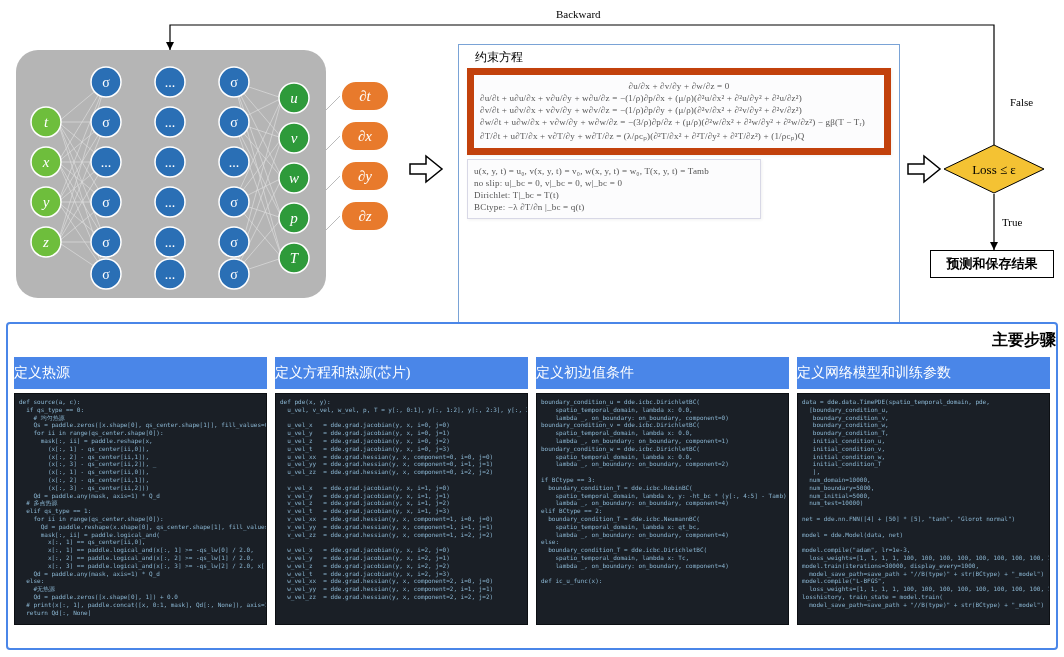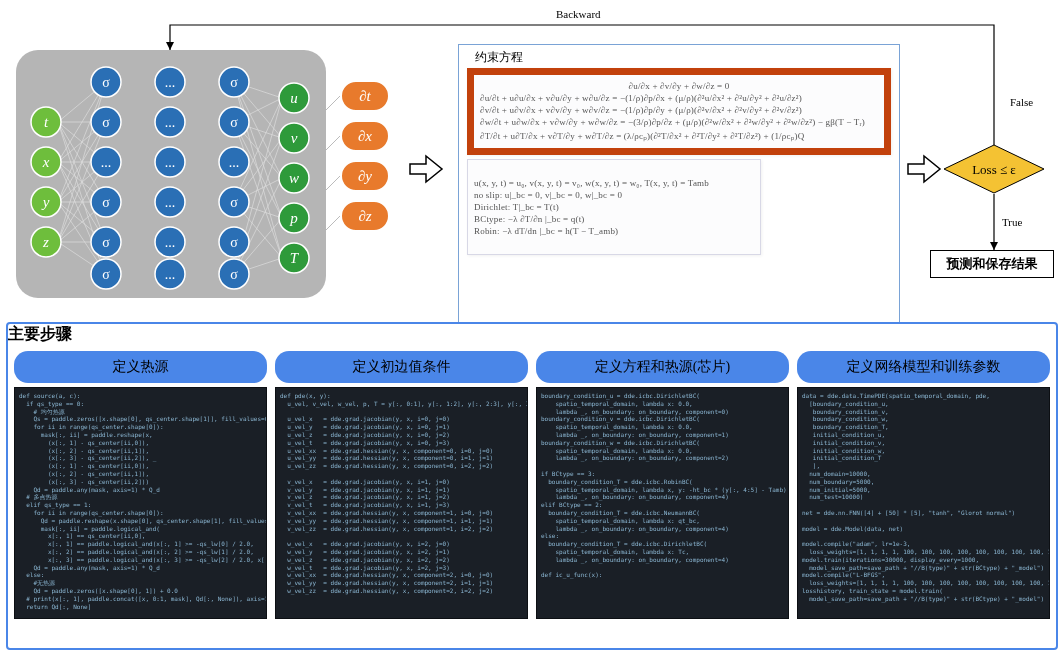--- a/index.html
+++ b/index.html
@@ -24,43 +24,43 @@
 .deriv-node { width:50px; height:32px; border-radius:16px; background:#e87a2c; border:2px solid #fff; color:#fff; font:italic 15px "Times New Roman"; display:flex; align-items:center; justify-content:center; margin-bottom:8px; }
 
 
 .big-arrow { position:absolute; width:36px; height:30px; }
 .big-arrow svg { width:100%; height:100%; display:block; }
 
 
 .eq-panel { position:absolute; left:458px; top:44px; width:442px; height:311px; background:#fff; border:1px solid #7aa3d6; padding:4px; }
 .eq-title { font:12px "SimSun"; margin-left:12px; }
 .eq-box1 { border:7px solid #c2410c; background:#fcfcfd; margin:2px 4px 4px 4px; padding:4px 6px; box-shadow:1px 1px 3px rgba(0,0,0,0.06);}
-.eq-box2 { border:1px solid #d8d8e6; background:#fcfcfd; margin:2px 4px; padding:16px 6px; box-shadow:1px 1px 3px rgba(0,0,0,0.06);}
+.eq-box2 { border:1px solid #d8d8e6; background:#fcfcfd; margin:2px 4px; padding:4px 6px; box-shadow:1px 1px 3px rgba(0,0,0,0.06);}
 .eq-line { font:9px "Times New Roman"; color:#555; white-space:nowrap; margin:2px 0; letter-spacing:0.2px;}
 .eq-sub { font:11px "SimSun"; position:absolute; right:10px; bottom:10px; }
 
 
 .diamond { position:absolute; left:944px; top:145px; width:100px; height:48px; }
 .diamond svg { width:100%; height:100%; overflow:visible; }
 .diamond-text { font:13px "Times New Roman"; text-anchor:middle; dominant-baseline:central; }
 
 
 .result-box { position:absolute; left:930px; top:250px; width:124px; height:28px; border:1.5px solid #000; background:#fff; display:flex; align-items:center; justify-content:center; font:bold 13px "SimSun","Microsoft YaHei"; }
 
 
 .flow-label { position:absolute; font:11px "Times New Roman"; color:#000; }
 
 
 .flow-svg { position:absolute; left:0; top:0; width:1064px; height:320px; z-index: 1; }
 
 
 .bottom-panel { position:absolute; left:6px; top:322px; width:1052px; height:328px; border:2px solid #4a86e8; border-radius:4px; background:#fff; }
-.bottom-title { text-align:left; font:bold 16px "SimHei","Microsoft YaHei"; }
+.bottom-title { text-align:right; font:bold 16px "SimHei","Microsoft YaHei"; margin-top:6px; }
 .tabs-row { display:flex; justify-content:space-around; margin:6px 6px 4px 6px; gap:8px; }
-.tab { flex:1; height:32px; background:#4a86e8; border-radius:14px; display:flex; align-items:center; justify-content:center; font:14px "SimSun","Microsoft YaHei"; color:#000000; }
+.tab { flex:1; height:32px; background:#4a86e8; border-radius:0; display:flex; align-items:center; justify-content:flex-start; font:14px "SimSun","Microsoft YaHei"; color:#ffffff; }
 .code-row { display:flex; margin:4px 6px; gap:8px; }
 .code-box { flex:1; height:232px; background:#1a1f26; border:1px solid #0c0f13; color:#8ab5d1; font:6px/1.3 Menlo,Consolas,monospace; padding:4px; overflow:hidden; white-space:pre; }
 </style>
 </head>
 <body>
 
 <div class="top-row">
 
   <svg class="flow-svg">
 
@@ -221,21 +221,20 @@
       <div class="eq-line">∂u/∂t + u∂u/∂x + v∂u/∂y + w∂u/∂z = −(1/ρ)∂p/∂x + (μ/ρ)(∂²u/∂x² + ∂²u/∂y² + ∂²u/∂z²)</div>
       <div class="eq-line">∂v/∂t + u∂v/∂x + v∂v/∂y + w∂v/∂z = −(1/ρ)∂p/∂y + (μ/ρ)(∂²v/∂x² + ∂²v/∂y² + ∂²v/∂z²)</div>
       <div class="eq-line">∂w/∂t + u∂w/∂x + v∂w/∂y + w∂w/∂z = −(3/ρ)∂p/∂z + (μ/ρ)(∂²w/∂x² + ∂²w/∂y² + ∂²w/∂z²) − gβ(T − Tᵣ)</div>
       <div class="eq-line">∂T/∂t + u∂T/∂x + v∂T/∂y + w∂T/∂z = (λ/ρcₚ)(∂²T/∂x² + ∂²T/∂y² + ∂²T/∂z²) + (1/ρcₚ)Q</div>
     </div>
     <div class="eq-box2" style="width:68%;">
       <div class="eq-line">u(x, y, t) = u₀, v(x, y, t) = v₀, w(x, y, t) = w₀, T(x, y, t) = Tamb</div>
       <div class="eq-line">no slip: u|_bc = 0, v|_bc = 0, w|_bc = 0</div>
       <div class="eq-line">Dirichlet: T|_bc = T(t)</div>
       <div class="eq-line">BCtype: −λ ∂T/∂n |_bc = q(t)</div>
-      <div class="eq-line">Robin: −λ dT/dn |_bc = h(T − T_amb)</div>
     </div>
     <div class="eq-sub">多点热源</div>
   </div>
 
   <div class="big-arrow" style="left:906px; top:154px;">
     <svg viewBox="0 0 36 30">
         <path d="M2 10 L18 10 L18 2 L34 15 L18 28 L18 20 L2 20 Z" fill="#fff" stroke="#000" stroke-width="1.5"></path>
       </svg>
   </div>
 
@@ -251,24 +250,24 @@
   </div>
 </div>
 
 <div class="bottom-panel">
   <div class="bottom-title">主要步骤</div>
   <div class="tabs-row">
     <div class="tab">
         <span>定义热源</span>
       </div>
     <div class="tab">
+        <span>定义方程和热源(芯片)</span>
+      </div>
+    <div class="tab">
         <span>定义初边值条件</span>
-      </div>
-    <div class="tab">
-        <span>定义方程和热源(芯片)</span>
       </div>
     <div class="tab">
         <span>定义网络模型和训练参数</span>
       </div>
   </div>
   <div class="code-row">
     <div class="code-box">def source(a, c):
   if qs_type == 0:
     # 均匀热源
     Qs = paddle.zeros([x.shape[0], qs_center.shape[1]], fill_values=0, dtype='float32')

